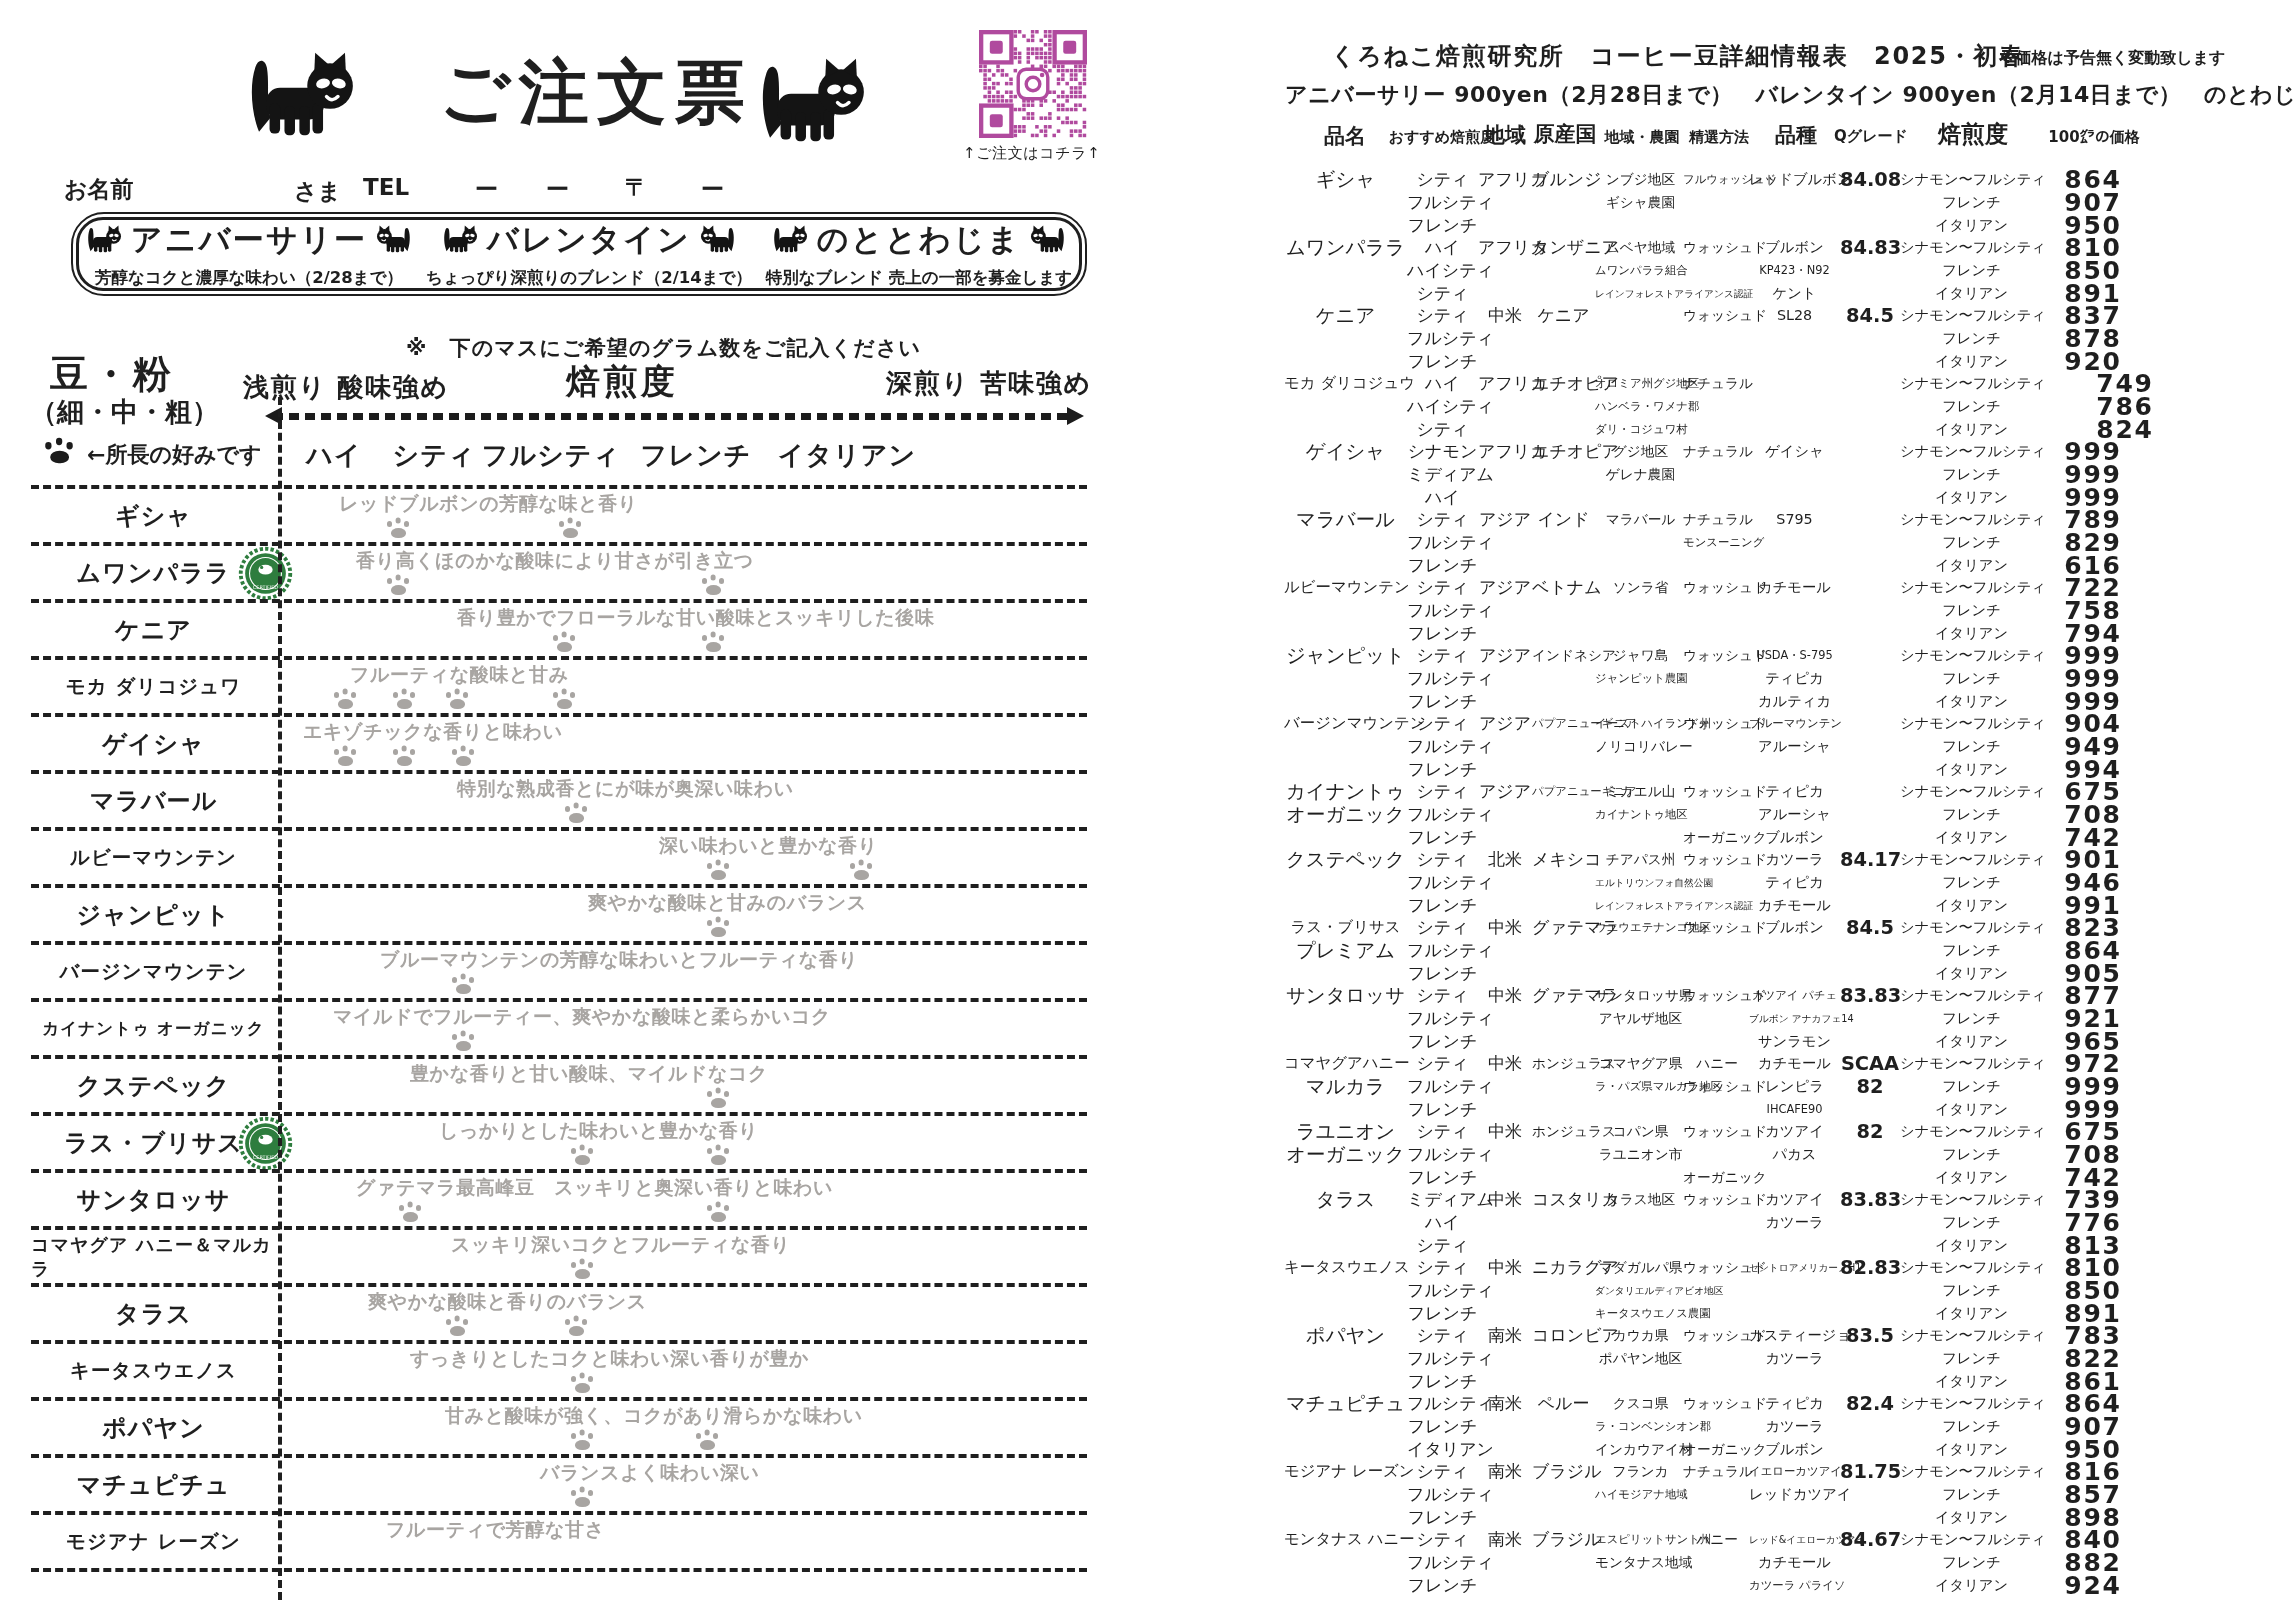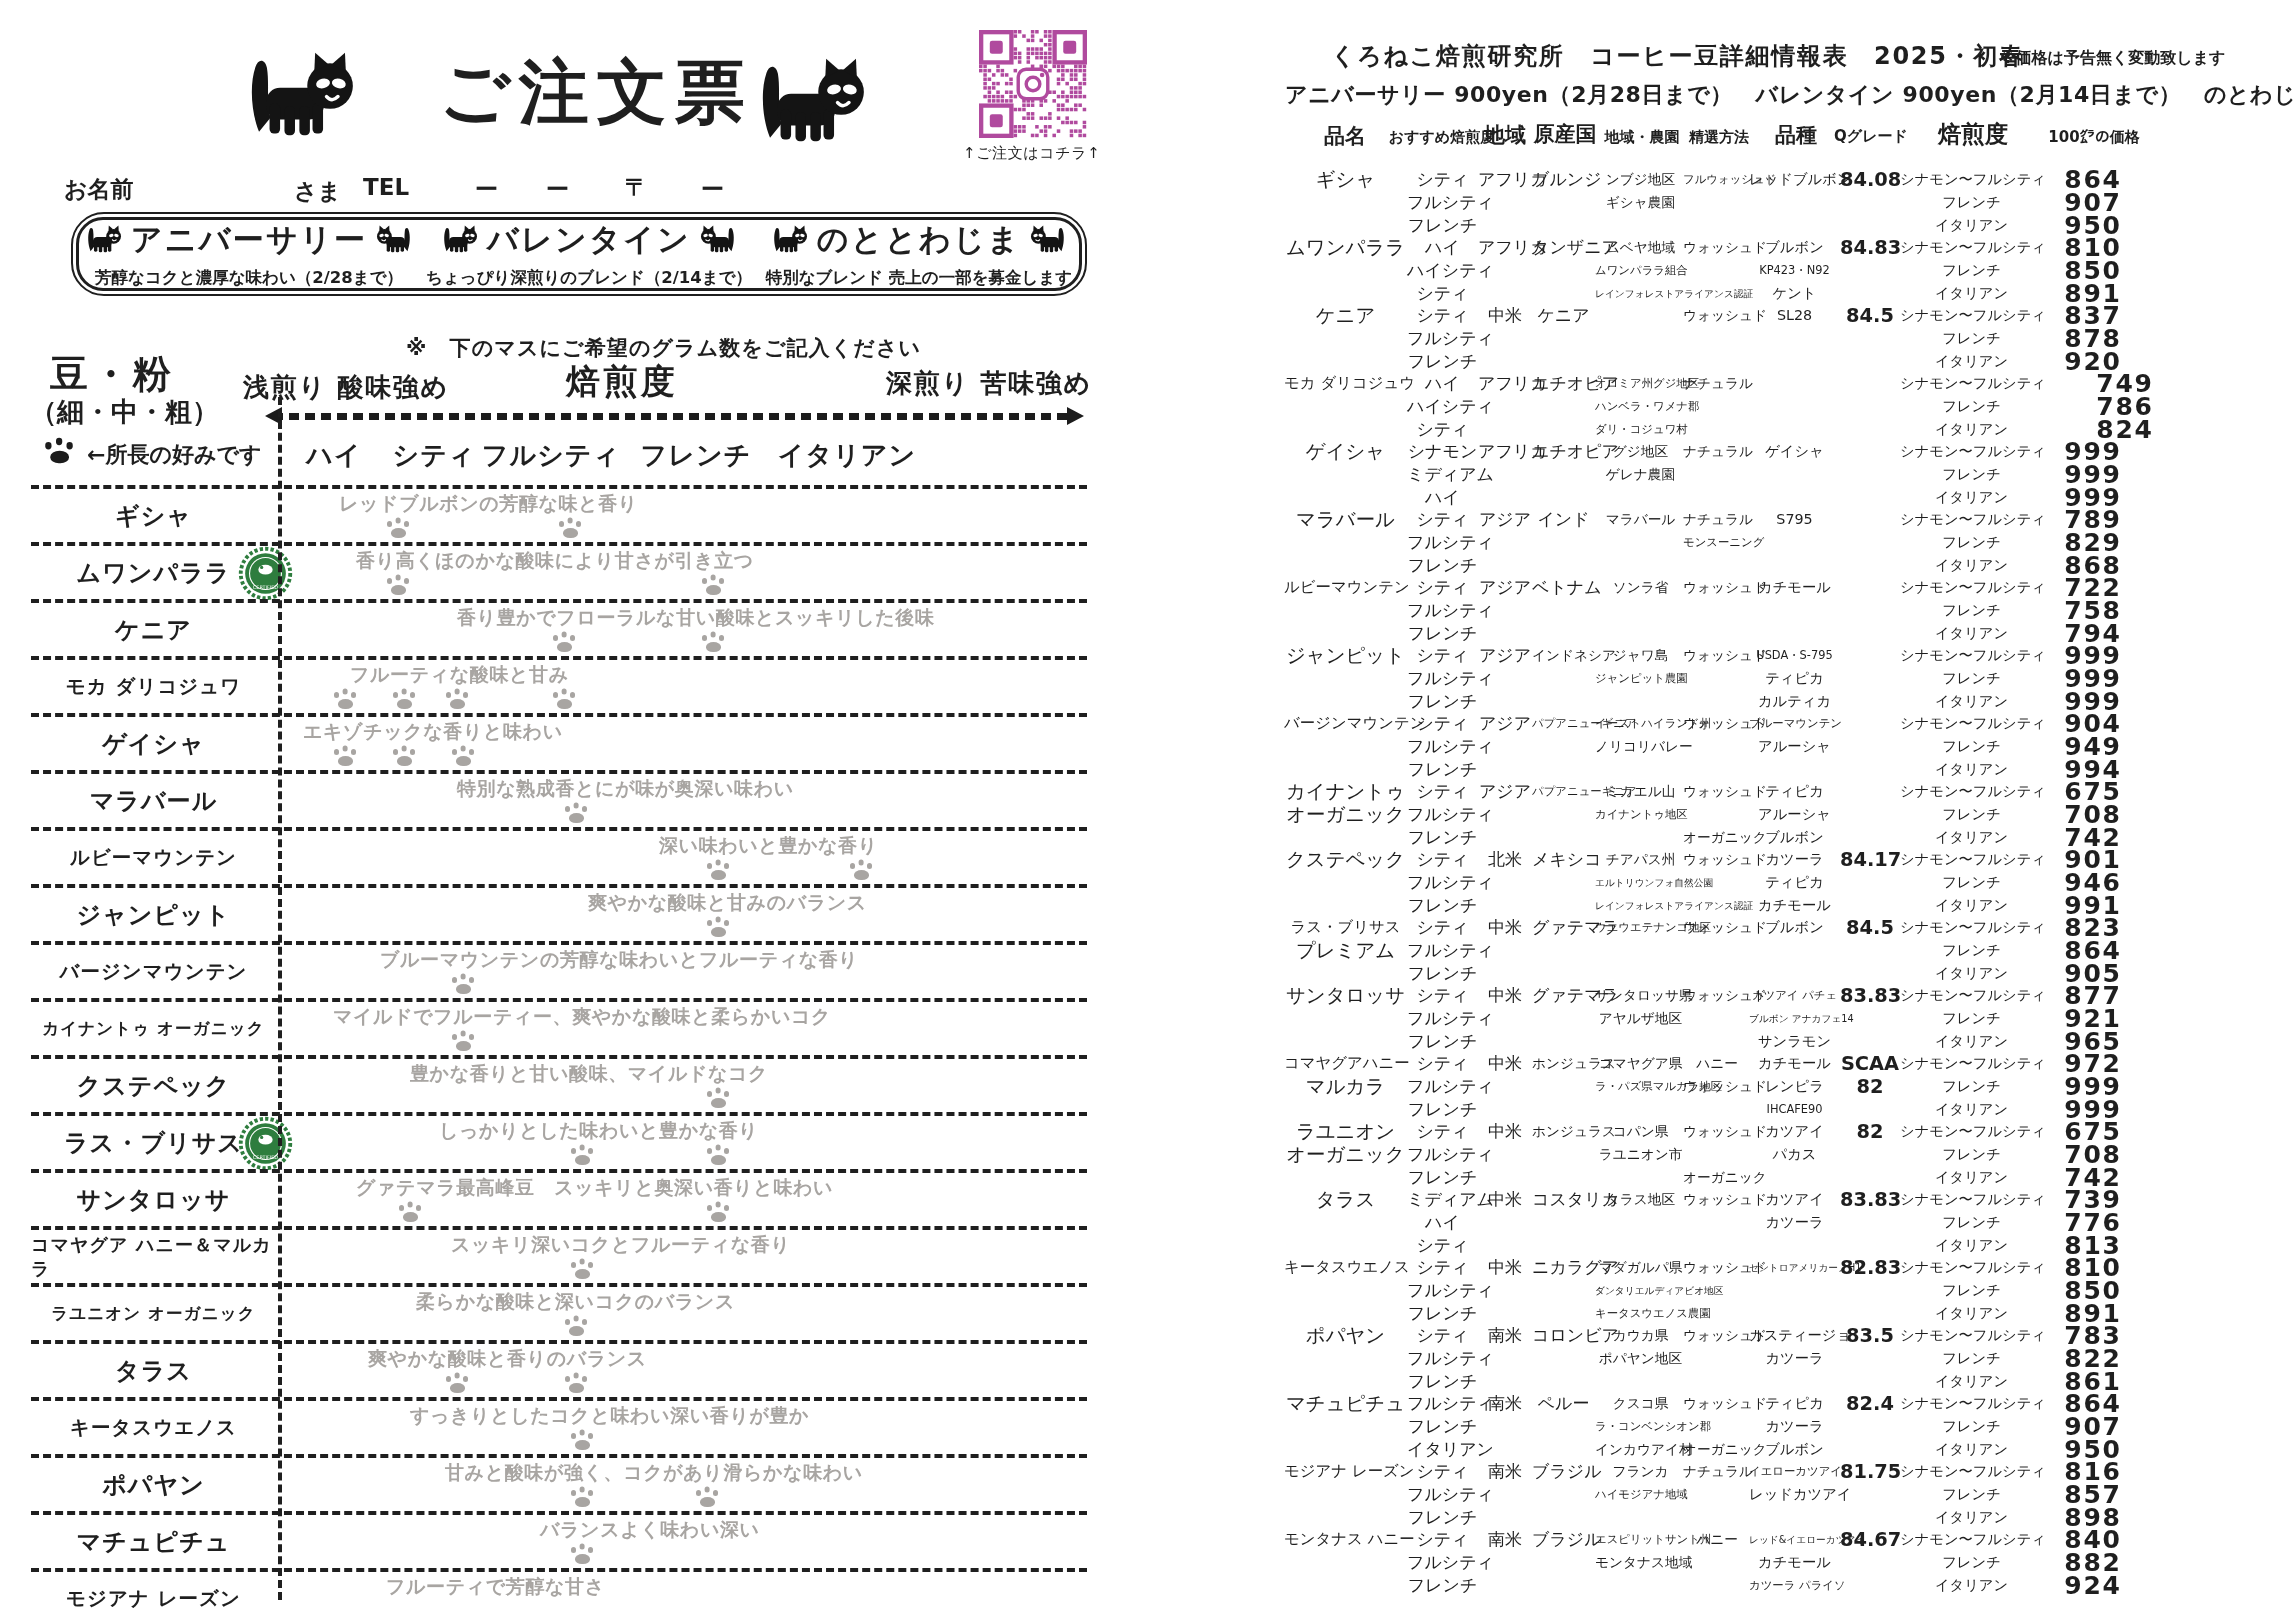--- a/index.html
+++ b/index.html
@@ -572,26 +572,20 @@
           <span class="paw" style="left: 367px; top: 30px;"></span>
           <span class="paw" style="left: 675px; top: 30px;"></span>
         </div>
         <div class="lrow">
           <div class="bean-name" style="font-size: 18px;">コマヤグア ハニー＆マルカラ</div>
           <div style="position: absolute; left: 248px; top: 0px; right: 0px; height: 100%;"></div>
           <span class="desc" style="left: 420px;">スッキリ深いコクとフルーティな香り</span>
           <span class="paw" style="left: 539px; top: 30px;"></span>
         </div>
         <div class="lrow">
-          <div class="bean-name" style="font-size: 16.5px;">ラユニオン オーガニック</div>
-          <div style="position: absolute; left: 248px; top: 0px; right: 0px; height: 100%;"></div>
-          <span class="desc" style="left: 385px;">柔らかな酸味と深いコクのバランス</span>
-          <span class="paw" style="left: 533px; top: 30px;"></span>
-        </div>
-        <div class="lrow">
           <div class="bean-name" style="font-size: 24px;">タラス</div>
           <div style="position: absolute; left: 248px; top: 0px; right: 0px; height: 100%;"></div>
           <span class="desc" style="left: 337px;">爽やかな酸味と香りのバランス</span>
           <span class="paw" style="left: 414px; top: 30px;"></span>
           <span class="paw" style="left: 533px; top: 30px;"></span>
         </div>
         <div class="lrow">
           <div class="bean-name" style="font-size: 19.4px;">キータスウエノス</div>
           <div style="position: absolute; left: 248px; top: 0px; right: 0px; height: 100%;"></div>
           <span class="desc" style="left: 379px;">すっきりとしたコクと味わい深い香りが豊か</span>
@@ -938,21 +932,21 @@
             <div class="ln"></div>
           </div>
           <div class="rcol " style="left: 616px; width: 143px;">
             <div class="ln" style="font-size: 14.3px;">シナモン〜フルシティ</div>
             <div class="ln" style="font-size: 14.3px;">フレンチ</div>
             <div class="ln" style="font-size: 14.3px;">イタリアン</div>
           </div>
           <div class="rcol c-price" style="left: 759px; width: 100px;">
             <div class="ln">789</div>
             <div class="ln">829</div>
-            <div class="ln">868</div>
+            <div class="ln">616</div>
           </div>
         </div>
         <div class="rblock">
           <div class="rcol " style="left: 0px; width: 123px;">
             <div class="ln" style="font-size: 15.4px;">ルビーマウンテン</div>
             <div class="ln"></div>
             <div class="ln"></div>
           </div>
           <div class="rcol " style="left: 123px; width: 71px;">
             <div class="ln" style="font-size: 17px;">シティ</div>

